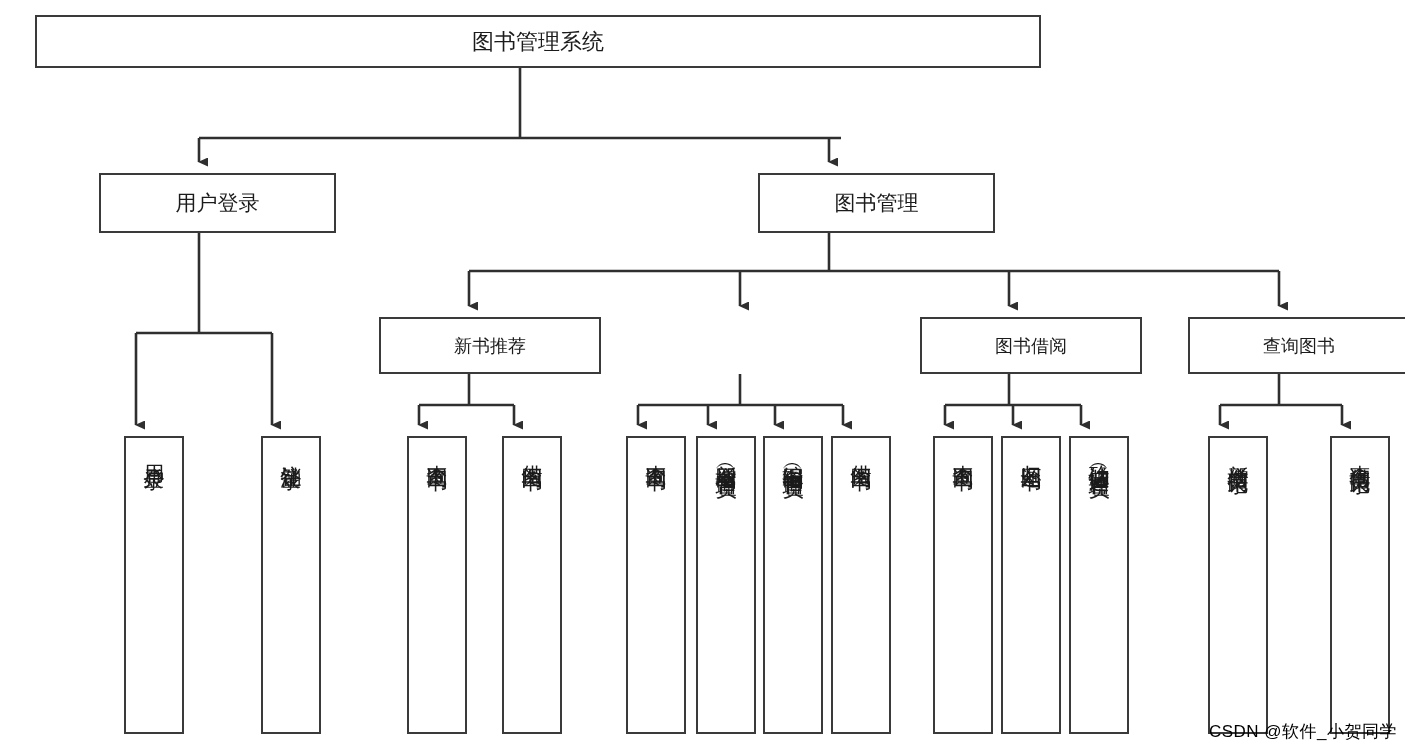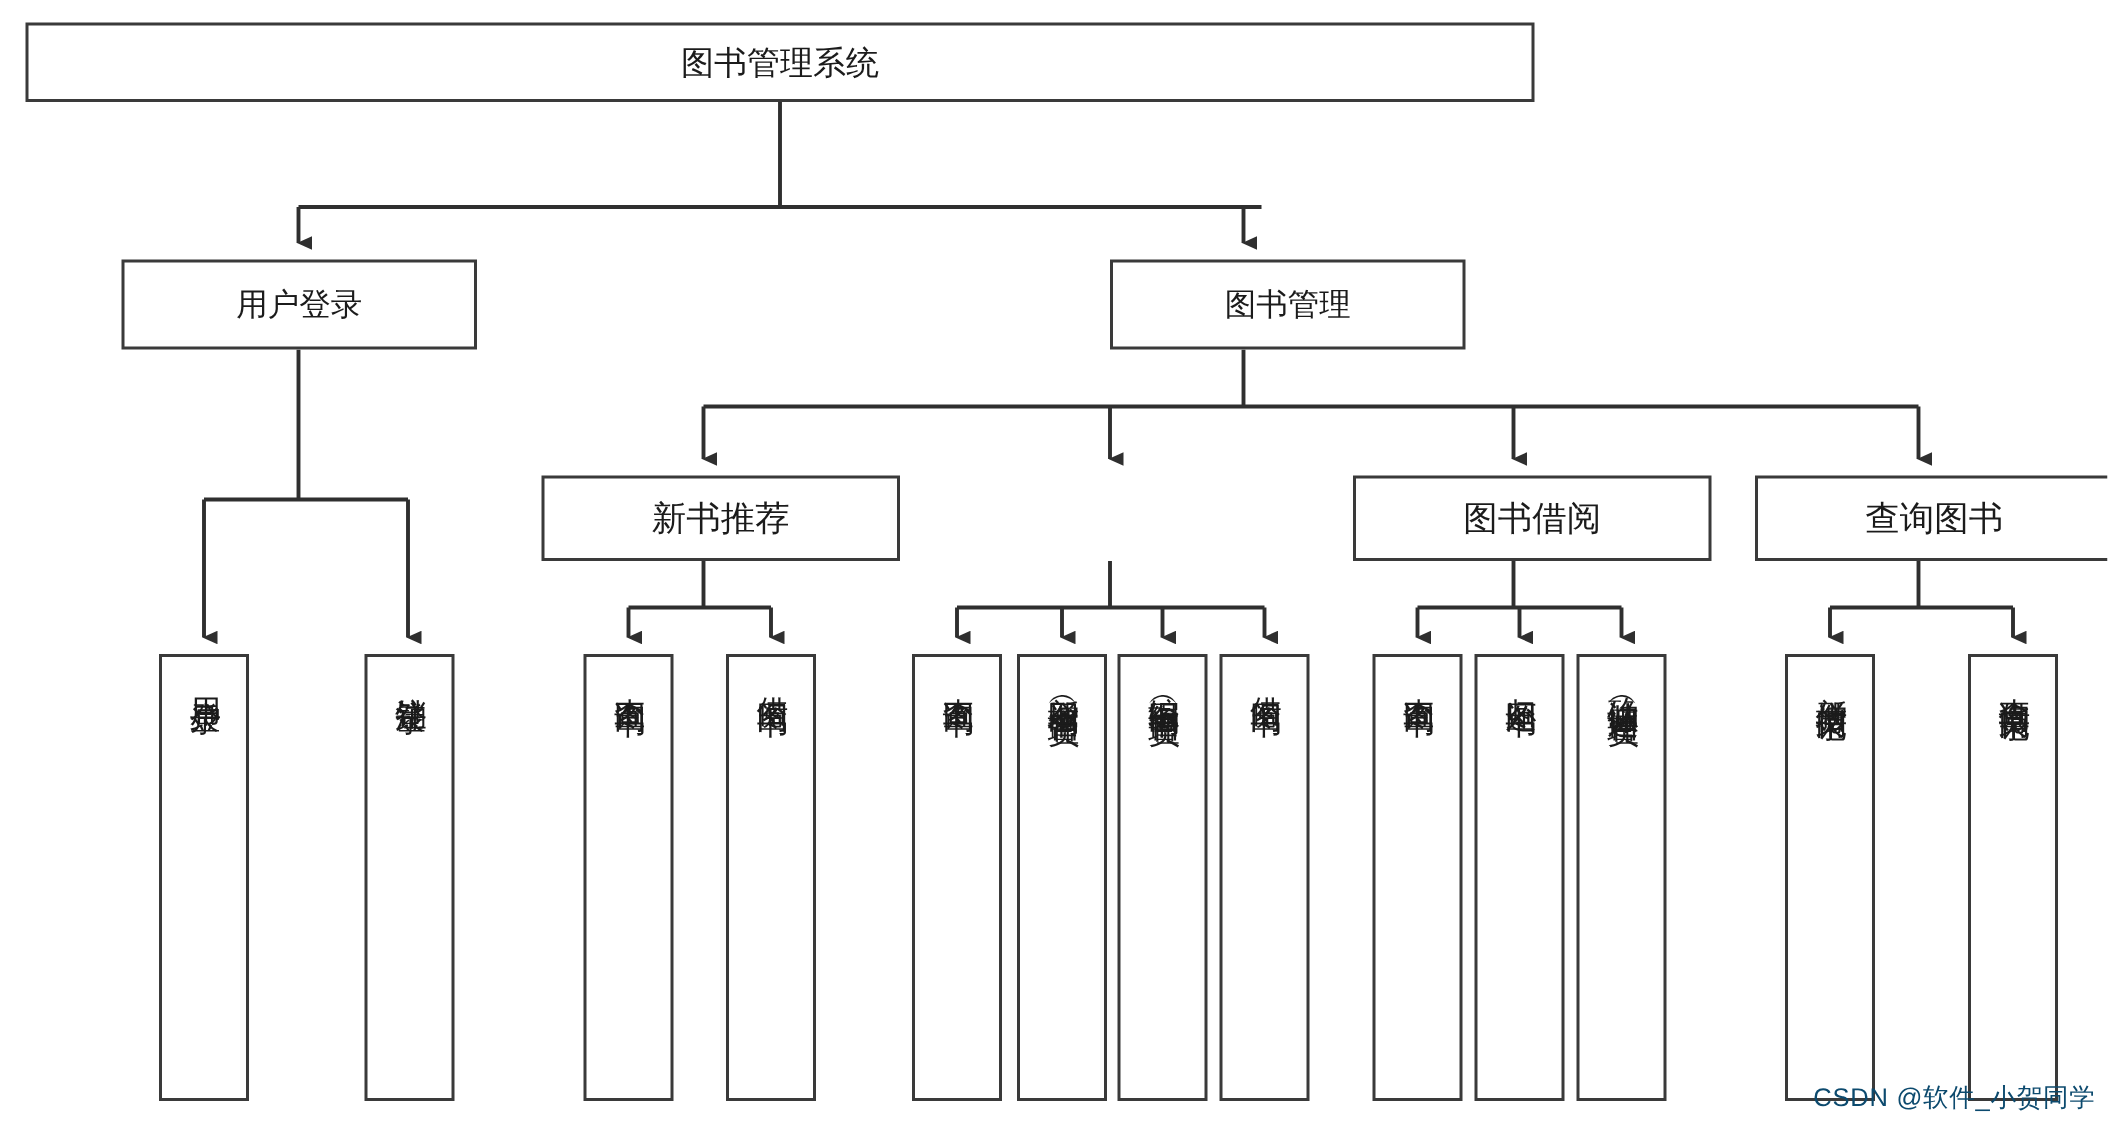--- a/index.html
+++ b/index.html
@@ -27,42 +27,43 @@
   }
   .node {
     position: absolute;
     box-sizing: border-box;
     background: #ffffff;
     border: 2px solid #3a3a3a;
     display: flex;
     align-items: center;
     justify-content: center;
     color: #1b1b1b;
+    margin-left: 18px;
   }
   .node.root {
     left: 17px;
     top: 15px;
     width: 1006px;
     height: 53px;
     font-size: 22px;
   }
   .node.lvl2 {
     top: 173px;
     width: 237px;
     height: 60px;
     font-size: 21px;
   }
   .node.lvl2.n-user-login { left: 81px; }
   .node.lvl2.n-book-mgmt  { left: 740px; }
 
   .node.lvl3 {
     top: 317px;
-    width: 239px;
+    width: 222px;
     height: 57px;
-    font-size: 23px;
+    font-size: 18px;
   }
 
   .node.leaf {
     top: 436px;
     width: 60px;
     height: 298px;
     font-size: 21px;
     padding: 10px 0;
     align-items: flex-start;
     justify-content: center;
@@ -73,21 +74,21 @@
     letter-spacing: 2px;
     line-height: 1.05;
     white-space: nowrap;
     text-align: left;
   }
   .watermark {
     position: absolute;
     right: 8px;
     bottom: 4px;
     font-size: 17px;
-    color: #0c4a6e;
+    color: #000000;
     white-space: nowrap;
     letter-spacing: 0.5px;
   }
 </style>
 </head>
 <body>
 
 <div id="canvas">
 
   <svg id="wires" viewBox="0 0 1405 747" xmlns="http://www.w3.org/2000/svg">

